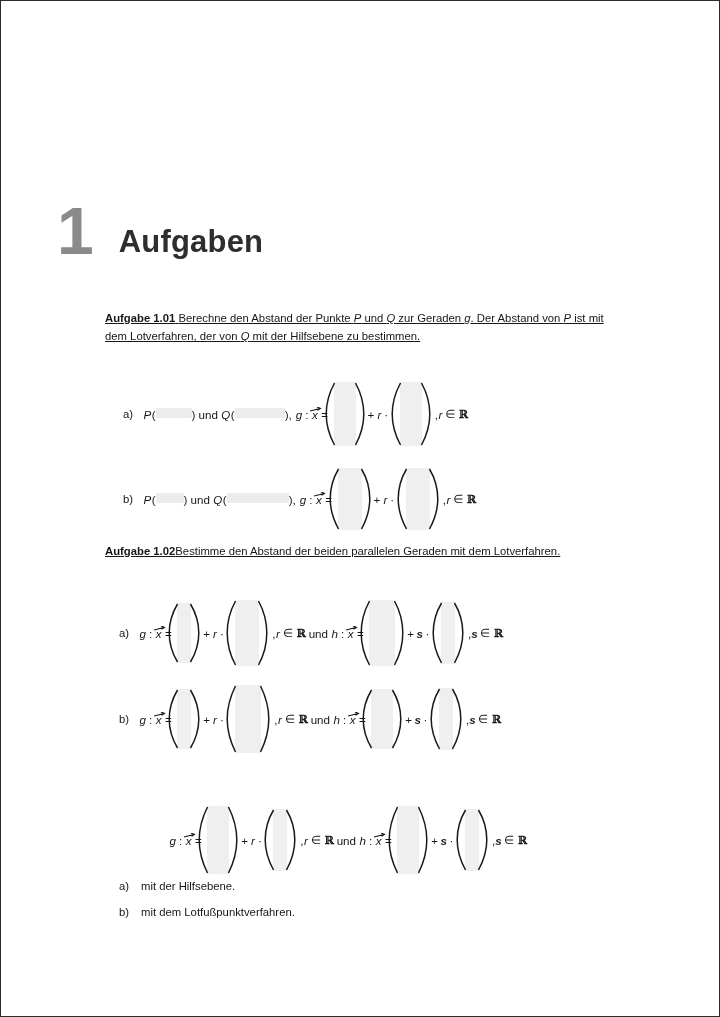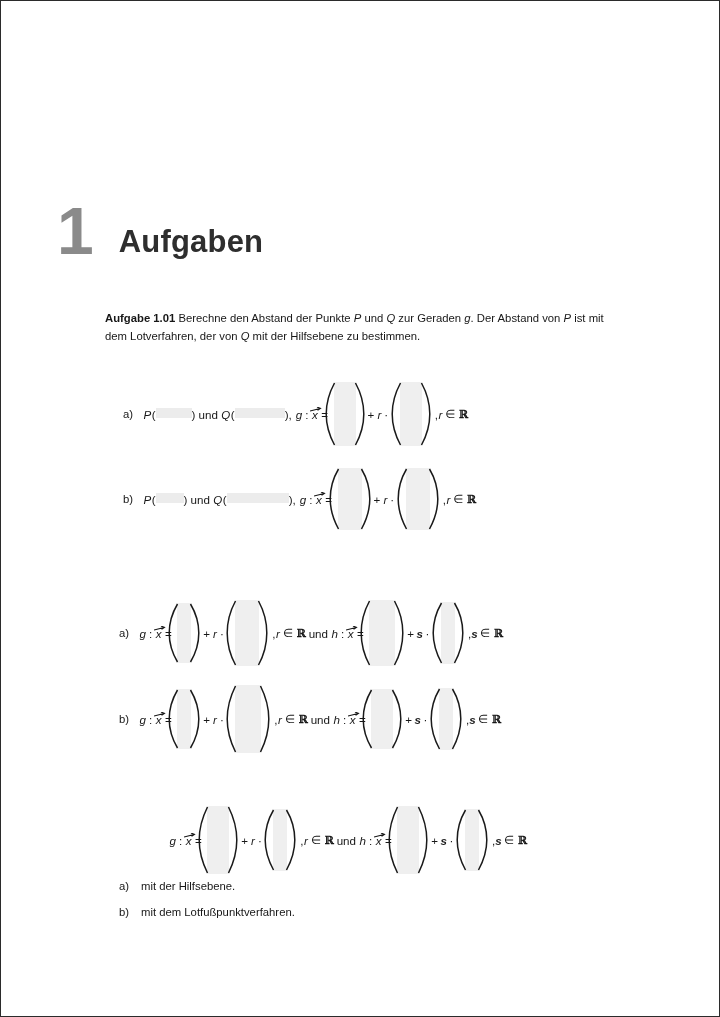--- a/index.html
+++ b/index.html
@@ -58,20 +58,21 @@
   
   .exercise {
     position: absolute;
     left: 104px;
     width: 516px;
   }
   .ex-head {
     font-size: 11.3px;
     line-height: 1.62;
     color: #171717;
+    text-decoration: underline;
   }
   .ex-head .lbl {
     font-weight: bold;
   }
   .ex-head .ital {
     font-style: italic;
   }
 
   
   .math-row {
@@ -300,20 +301,25 @@
             </svg>
         </span>
       </span>
 
       <span style="padding-left:10px;">,</span>
       <span class="mi">r</span>
       <span class="op">∈</span>
       <span class="blackboard">ℝ</span>
     </div>
 
+    <div class="exercise" style="top:541px;">
+      <div class="ex-head">
+        <span class="lbl">Aufgabe 1.02</span><span>Bestimme den Abstand der beiden parallelen Geraden mit dem Lotverfahren.</span>
+      </div>
+    </div>
 
     <div class="math-row" style="left:118px; top:599px;">
       <span class="item-tag">a)</span>
       <span class="mi">g</span>
       <span class="op">:</span>
       <span class="vecx">
         <span class="arrow">
           <svg width="12" height="6" viewBox="0 0 12 6">
               <path d="M0 4 L10 1.5 M7 0 L10.5 1.4 L7.6 3.4" stroke="#171717" stroke-width="1.1" fill="none"></path>
             </svg>

